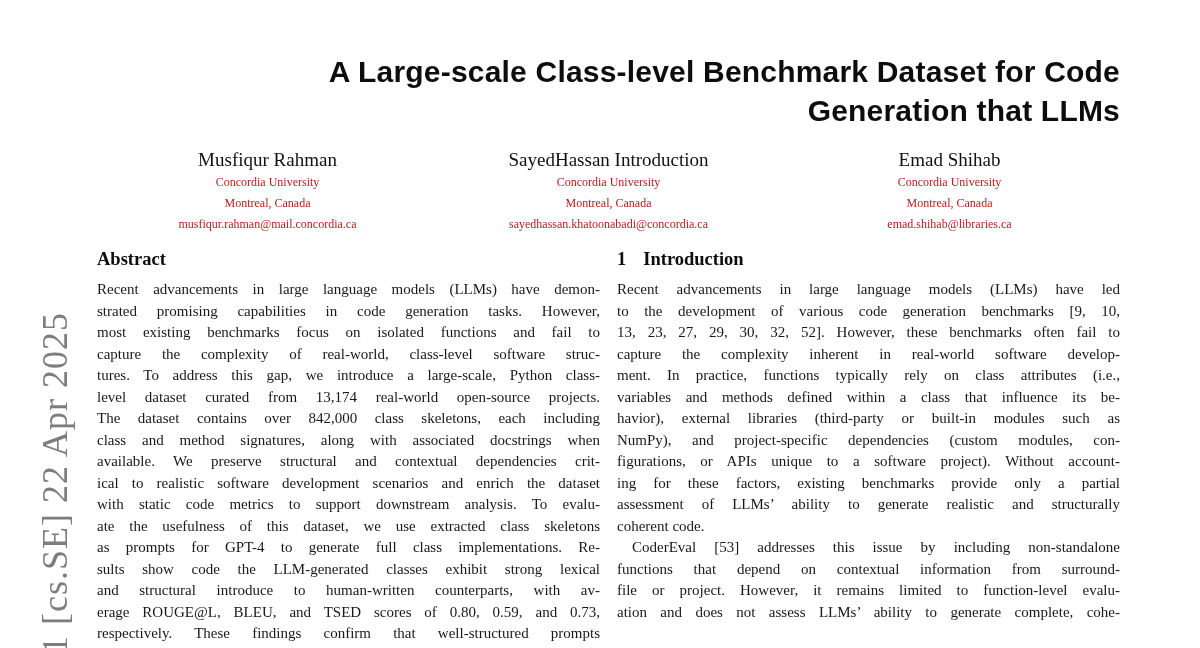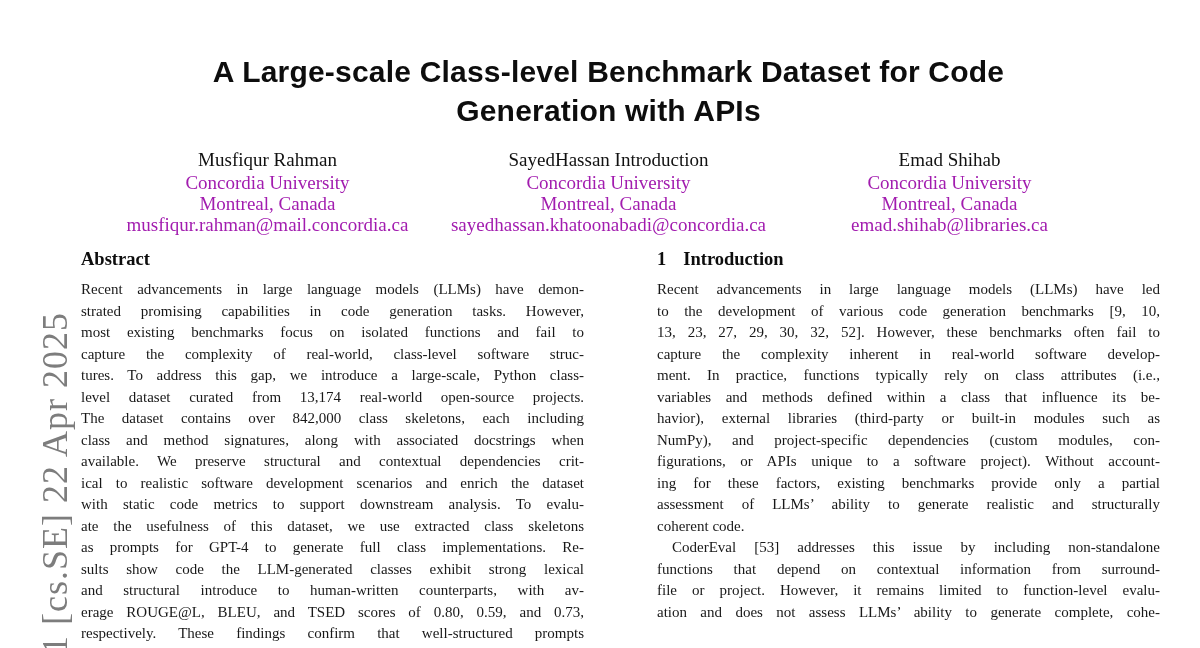--- a/index.html
+++ b/index.html
@@ -32,21 +32,21 @@
     font-size: 36px;
     letter-spacing: 1px;
     color: #7d7d7d;
   }
   
   .title-block {
     position: absolute;
     left: 97px;
     top: 52px;
     width: 1023px;
-    text-align: center;
+    text-align: right;
     font-family: "Liberation Sans", sans-serif;
     font-weight: 700;
     font-size: 30px;
     line-height: 39px;
     color: #0d0d0d;
     letter-spacing: 0.2px;
   }
   
   .authors-row {
     position: absolute;
@@ -59,32 +59,32 @@
   .author-block {
     width: 360px;
     text-align: center;
   }
   .author-name {
     font-size: 19px;
     line-height: 24px;
     color: #111111;
   }
   .author-line {
-    font-size: 19px;
+    font-size: 12px;
     line-height: 21px;
-    color: #a21caf;
+    color: #b91c1c;
   }
   
   .col {
     position: absolute;
     top: 247px;
     width: 503px;
   }
-  .col-left  { left: 81px; }
-  .col-right { left: 617px; margin-left: 40px; }
+  .col-left  { left: 97px; }
+  .col-right { left: 617px; }
   .section-heading {
     font-family: "Liberation Serif", serif;
     font-weight: 700;
     font-size: 18.5px;
     line-height: 25px;
     color: #0d0d0d;
     margin-bottom: 7px;
   }
   .section-number {
     display: inline-block;
@@ -104,21 +104,21 @@
 </style>
 </head>
 <body>
 
 <div class="page">
 
   <div class="arxiv-stamp">1 [cs.SE] 22 Apr 2025</div>
 
   <div class="title-block">
     <div>A Large-scale Class-level Benchmark Dataset for Code</div>
-    <div>Generation with APIs</div>
+    <div>Generation that LLMs</div>
   </div>
 
   <div class="authors-row">
     <div class="author-block">
       <div class="author-name">Musfiqur Rahman</div>
       <div class="author-line">Concordia University</div>
       <div class="author-line">Montreal, Canada</div>
       <div class="author-line">musfiqur.rahman@mail.concordia.ca</div>
     </div>
     <div class="author-block">

